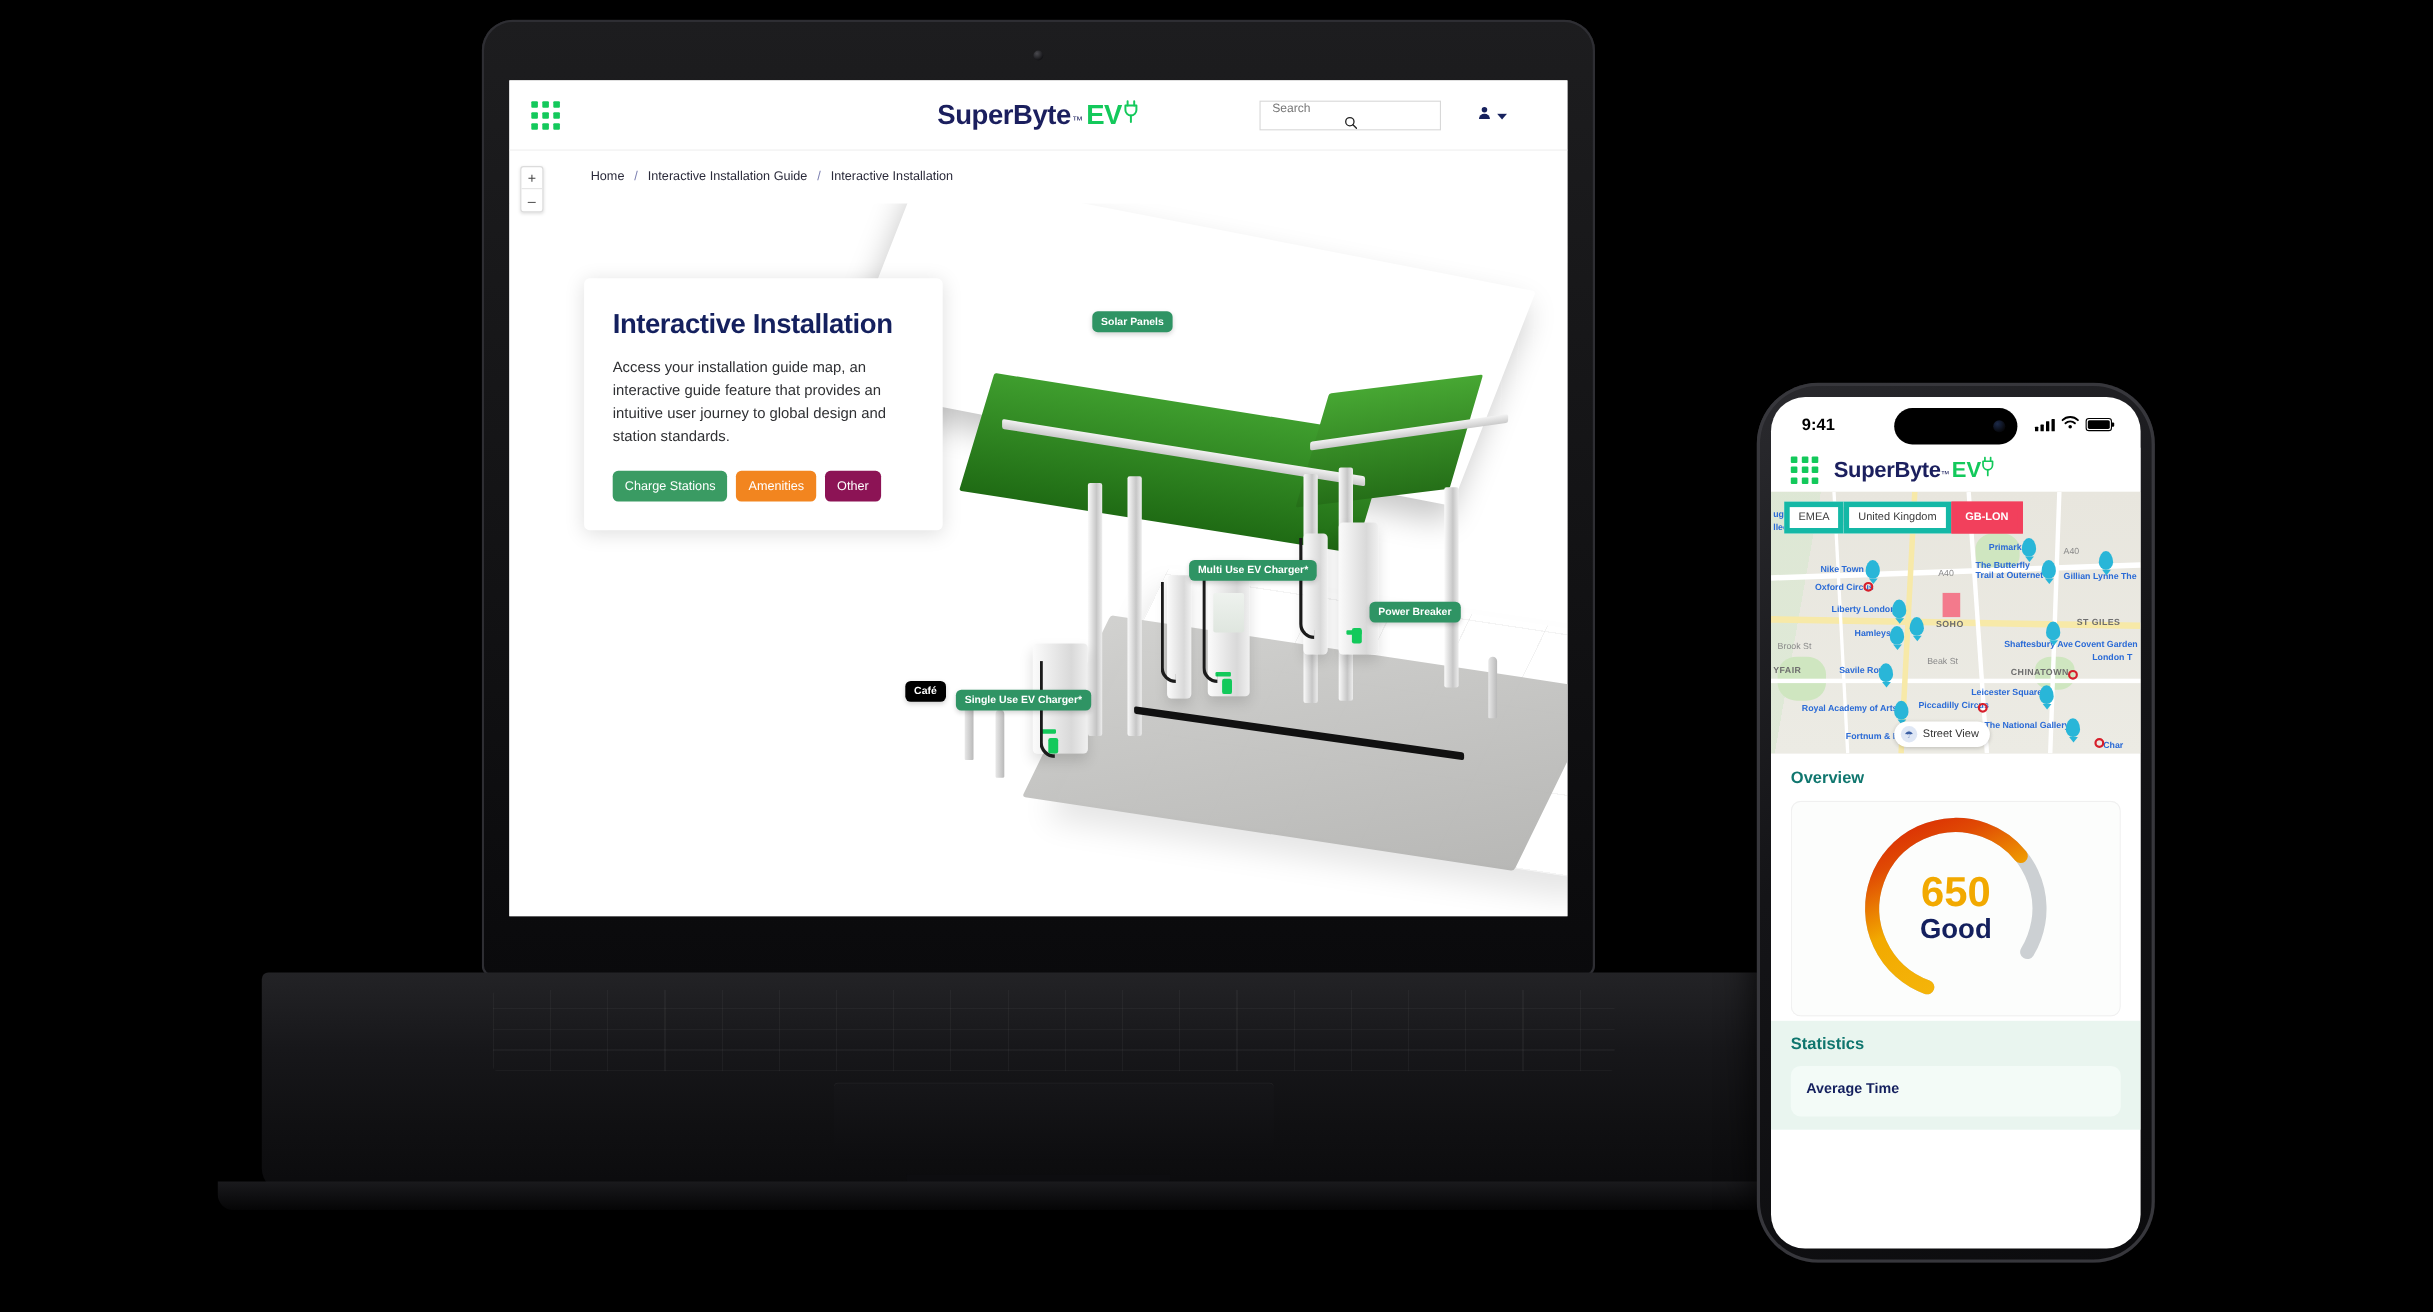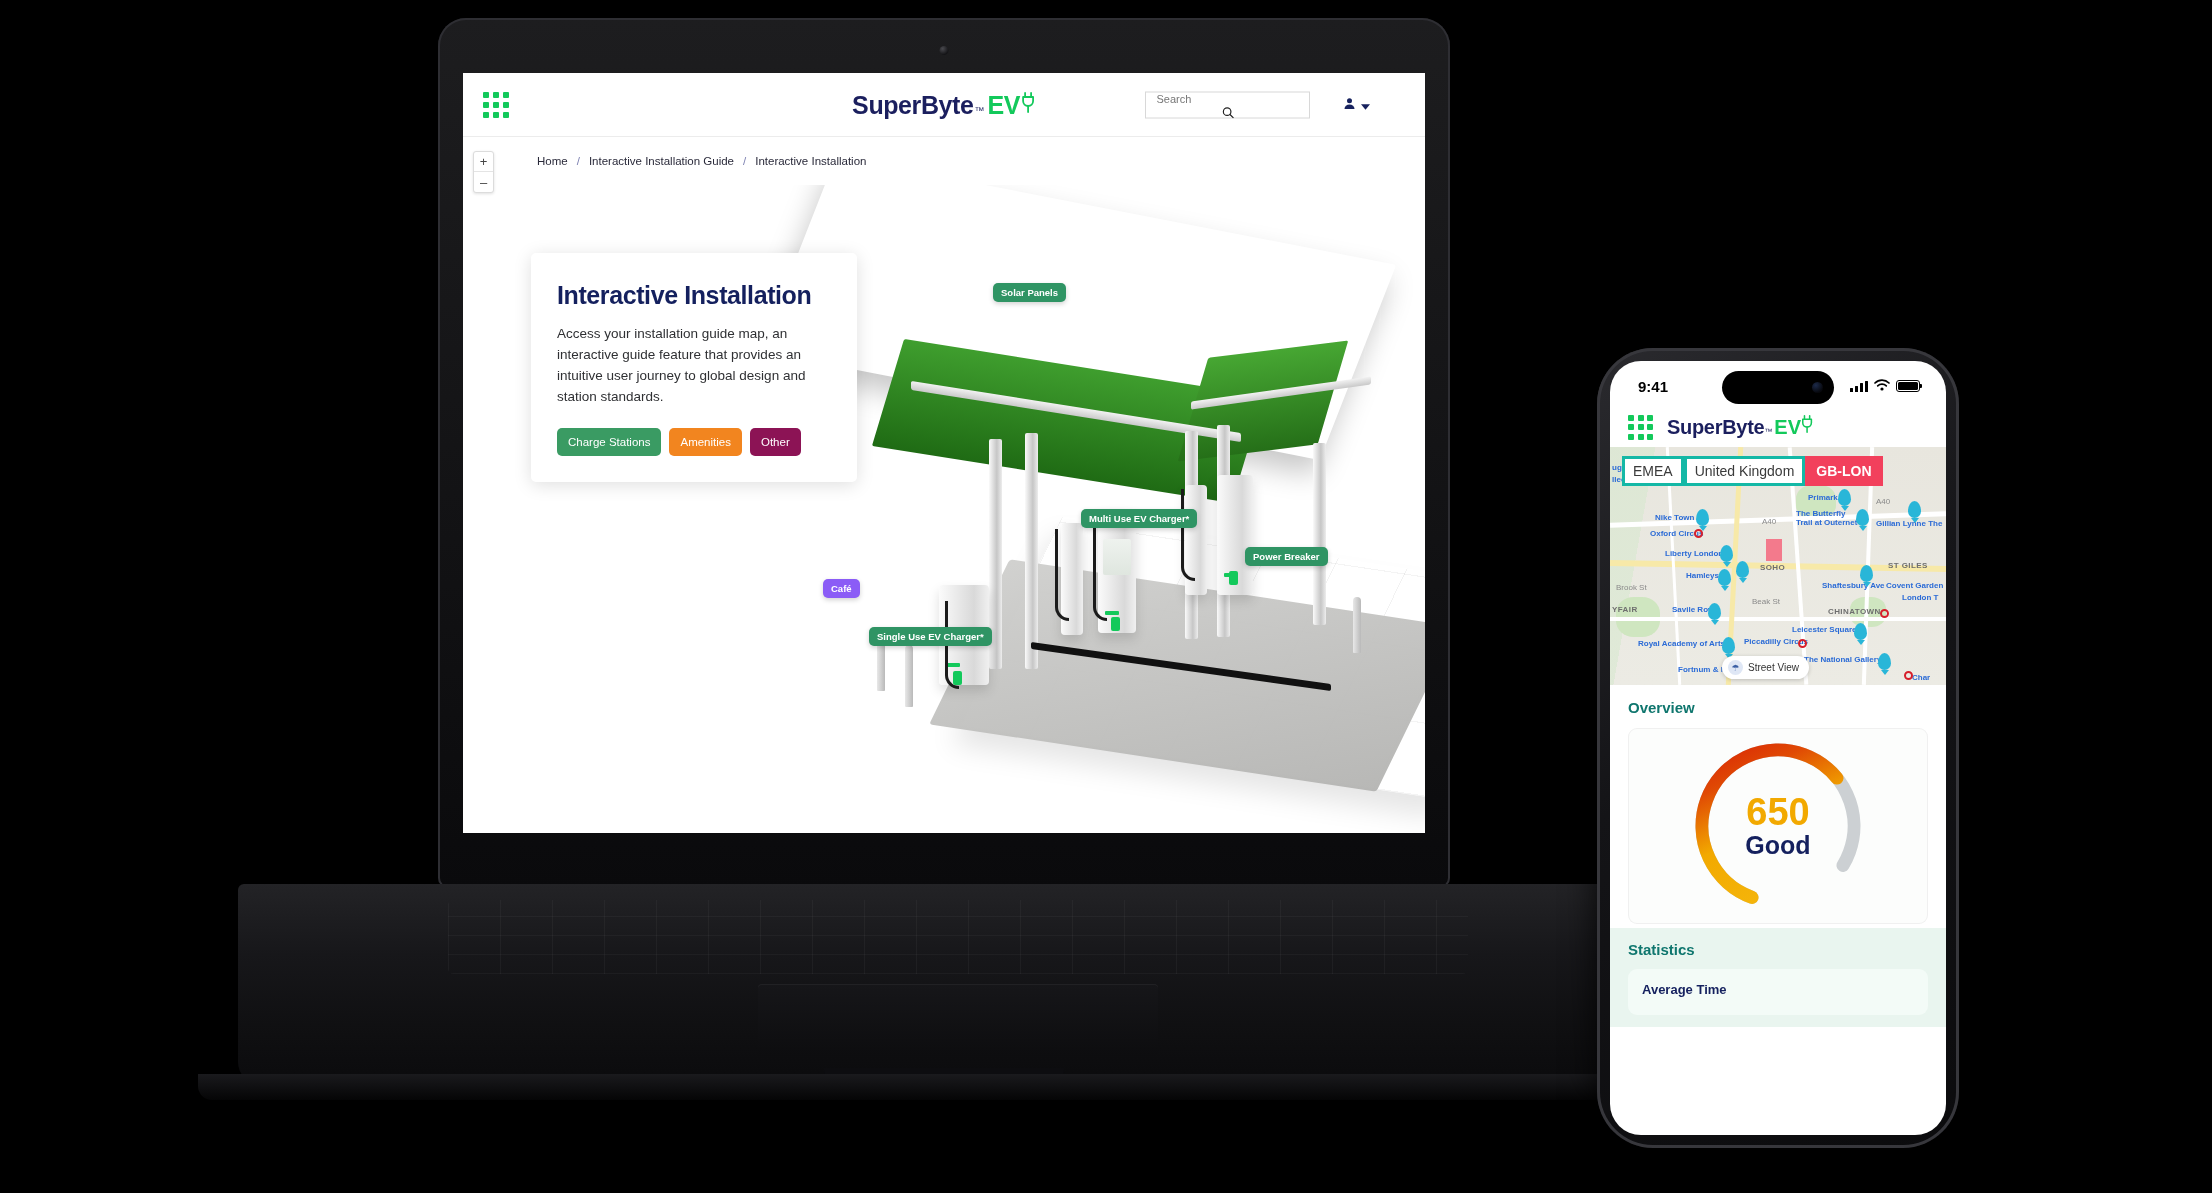--- a/index.html
+++ b/index.html
@@ -173,21 +173,21 @@
   .plugtip { position: absolute; width: 9px; height: 14px; background: #13c95b; border-radius: 2px; }
   .bollard { position: absolute; width: 8px; background: linear-gradient(90deg,#e8e8e8,#b9b9b9); border-radius: 4px 4px 1px 1px; }
   .kerb { position: absolute; background: #111; border-radius: 2px; }
 
   .hot {
     position: absolute; font-size: 9.5px; font-weight: 700; color: #fff;
     padding: 4px 8px; border-radius: 5px; white-space: nowrap; z-index: 7;
     box-shadow: 0 2px 5px rgba(0,0,0,.18);
   }
   .hot.green { background: #2f9464; }
-  .hot.orange { background: #8b5cf6; }
+  .hot.orange { background: #000000; margin-top: 40px; }
 
   
   .phone { position: absolute; left: 1597px; top: 348px; width: 362px; height: 800px; }
   .phone-body {
     position: absolute; inset: 0; border-radius: 56px;
     background: linear-gradient(145deg,#2a2a2e,#141417 45%,#0b0b0d);
     box-shadow: inset 0 0 0 3px #37373c, 0 0 34px rgba(0,0,0,.85);
   }
   .phone-screen {
     position: absolute; left: 13px; top: 13px; right: 13px; bottom: 13px;
@@ -223,22 +223,22 @@
   
   .map { position: relative; height: 238px; background: #eceae3; overflow: hidden; }
   .map .water { position:absolute; inset:0;
     background:
       linear-gradient(100deg, rgba(213,232,205,.55) 0 12%, transparent 12%),
       linear-gradient(0deg,#ecebe4,#e8e6de); }
   .road { position: absolute; background: #fff; }
   .road.y { background: #f7e9a8; }
   .green-blob { position: absolute; background: #cfe6c0; border-radius: 40%; }
   .chips-row { position: absolute; left: 12px; top: 9px; display: flex; z-index: 6; }
-  .mchip { font-size: 14px; padding: 4px 8px; background: #fff; color: #3a3a3a;
-    border: 3px solid #14b8a6; }
+  .mchip { font-size: 10px; padding: 4px 8px; background: #fff; color: #3a3a3a;
+    border: 5px solid #14b8a6; }
   .mchip.active { background: #f2405c; color: #fff; border-color: #f2405c; font-weight: 600; }
   .poi { position: absolute; font-size: 8px; color: #2b6bd6; white-space: nowrap; font-weight: 600; }
   .poi.grey { color: #6e6e6e; font-weight: 700; letter-spacing: .4px; }
   .poi.st { color: #8a8a8a; font-weight: 400; }
   .pin { position: absolute; width: 13px; height: 17px; background: #29b6d8;
     border-radius: 50% 50% 50% 50%/60% 60% 40% 40%; }
   .pin::after { content:""; position:absolute; left:50%; top:100%; transform:translateX(-50%);
     border-left:4px solid transparent; border-right:4px solid transparent; border-top:5px solid #29b6d8; }
   .pin.red { background: #e8384f; }
   .pin.red::after { border-top-color: #e8384f; }

